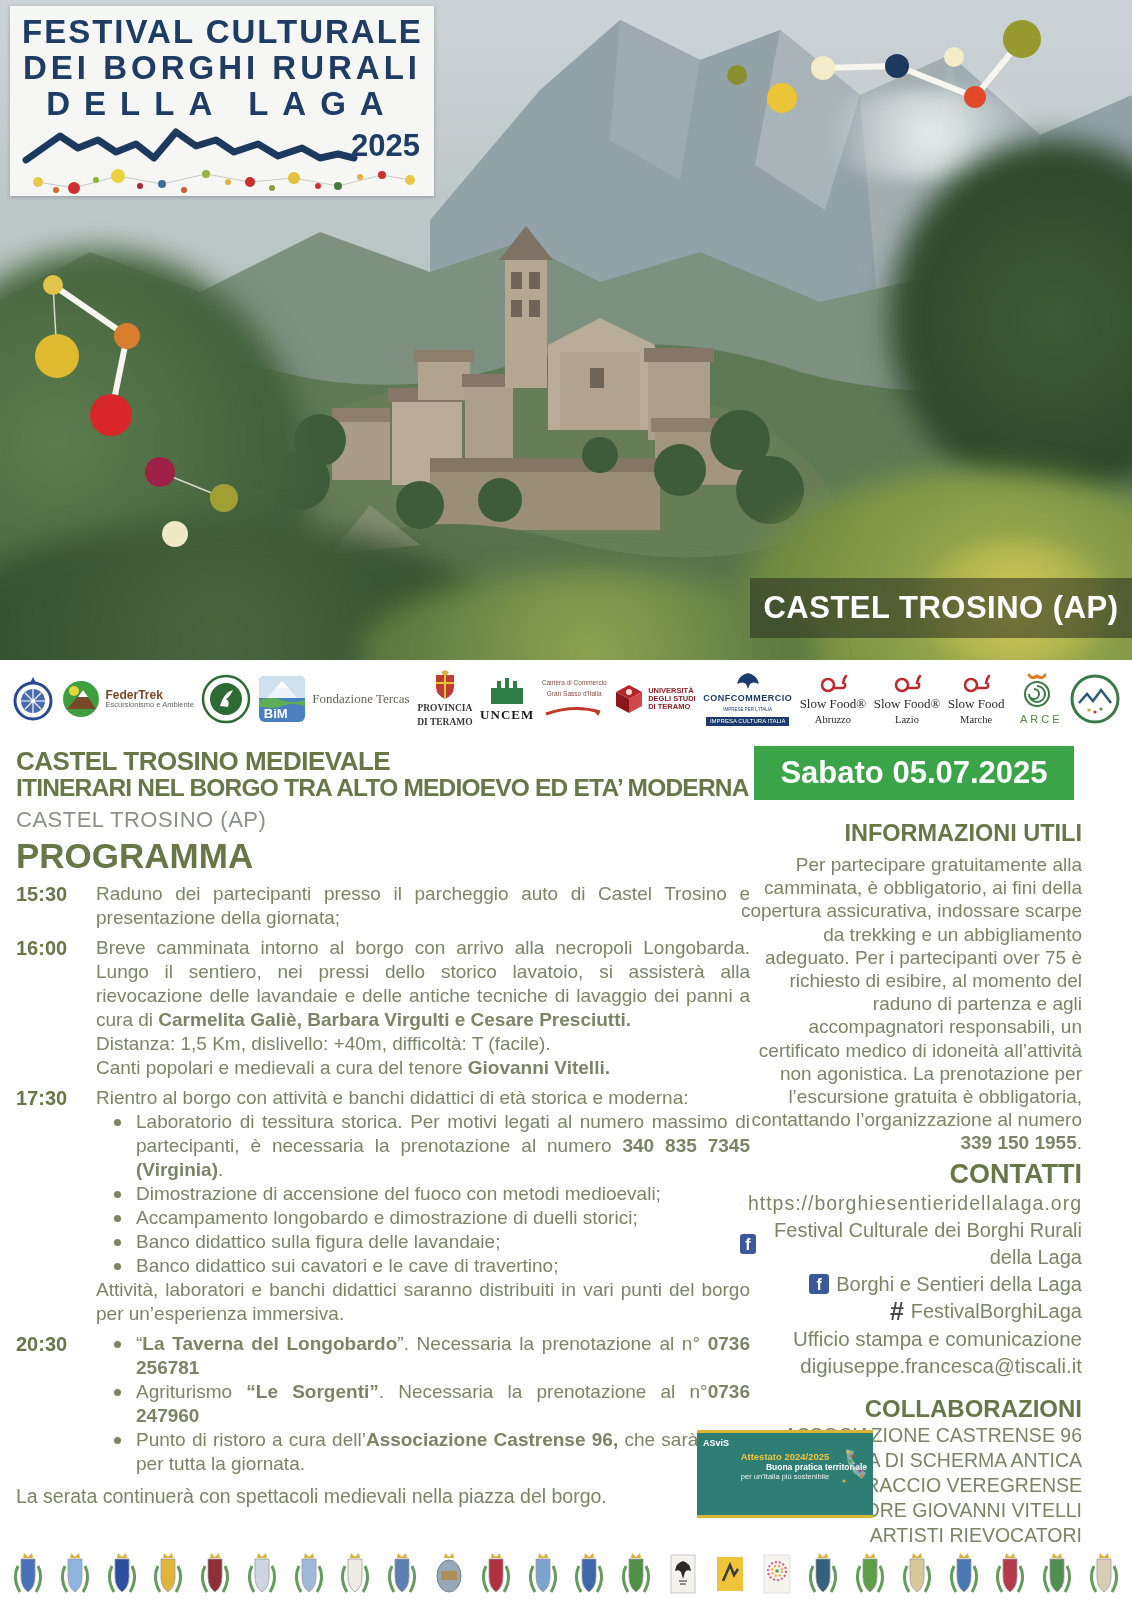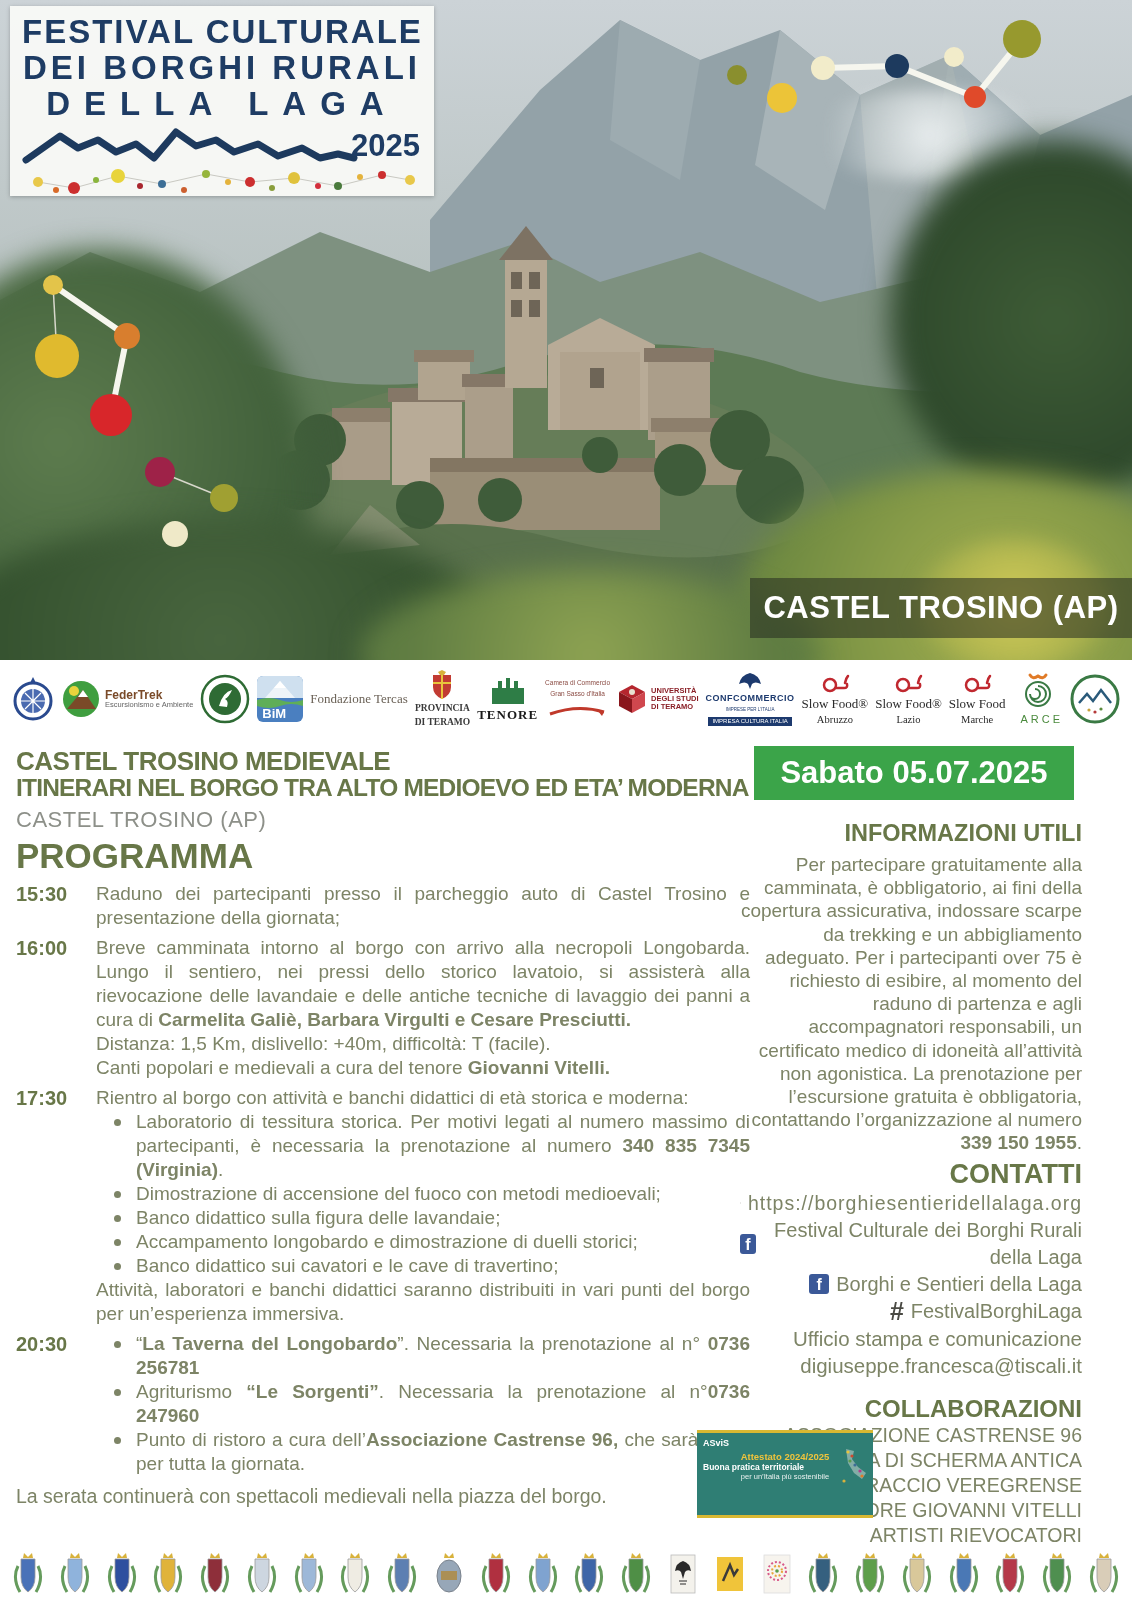--- a/index.html
+++ b/index.html
@@ -78,21 +78,21 @@
   .fb-ic { display:inline-flex; width:20px; height:20px; background:#3b5998; border-radius:3px; color:#fff; font-weight:bold; font-size:16px; align-items:flex-end; justify-content:center; line-height:19px; }
   .hash { color:#4a4a44; font-weight:bold; font-size:25px; }
   .press { font-size:20.5px; line-height:27px; }
   .collab-h { color:#687748; font-weight:bold; font-size:24px; margin-top:16px; }
   .collab-line { font-size:19.5px; line-height:25px; }
 
   
   .asvis { position:absolute; left:697px; top:692px; width:176px; height:88px; background:#2f7e74; border-top:3px solid #d8b832; border-bottom:3px solid #d8b832; padding:5px 6px; color:#fff; text-align:left; }
   .asvis-org { font-size:9px; font-weight:bold; color:#fff; }
   .asvis-att { color:#f0c43c; font-weight:bold; font-size:9.5px; margin-top:3px; text-align:center; }
-  .asvis-l2 { color:#fff; font-weight:bold; font-size:8.5px; text-align:left; }
+  .asvis-l2 { color:#fff; font-weight:bold; font-size:8.5px; text-align:right; }
   .asvis-l3 { color:#e8f0ee; font-size:7.5px; text-align:center; }
   .asvis-map { position:absolute; right:5px; top:14px; }
 
   
   .crests { position:absolute; left:0; top:1548px; width:1132px; height:52px; background:#fff; display:flex; align-items:center; justify-content:space-between; padding:0 10px; }
   .crest { width:36px; height:46px; display:flex; align-items:center; justify-content:center; }
 </style>
 </head>
 <body>
 
@@ -277,21 +277,21 @@
           <path d="M3,5 H21 V17 Q21,25 12,29 Q3,25 3,17 Z" fill="#c23b33"></path>
           <path d="M12,5 V29 M3,13 H21" stroke="#e8c53c" stroke-width="2"></path>
         </svg>
       <span class="prov-line">PROVINCIA</span>
       <span class="prov-line">DI TERAMO</span>
     </div>
     <div class="partner pcol">
       <svg width="42" height="28" viewBox="0 0 42 28">
           <path d="M5,28 V12 h6 V5 h4 v7 h4 V2 h4 v10 h4 V5 h4 v7 h6 v16 Z" fill="#2e7d46"></path>
         </svg>
-      <span class="uncem-label">TENORE</span>
+      <span class="uncem-label">UNCEM</span>
     </div>
     <div class="partner pcol">
       <span class="cam-line">Camera di Commercio</span>
       <span class="cam-line">Gran Sasso d'Italia</span>
       <svg width="60" height="16" viewBox="0 0 60 16">
           <path d="M2,12 Q30,2 56,10" fill="none" stroke="#c0392b" stroke-width="3"></path>
           <path d="M56,10 l-6,-1 4,5 Z" fill="#c0392b"></path>
         </svg>
     </div>
     <div class="partner">
@@ -386,24 +386,24 @@
         <div class="time">17:30</div>
         <div class="sbody">
           <p class="just"><span>Rientro al borgo con attività e banchi didattici di età storica e moderna:</span></p>
           <div class="bullet">
               <p class="just"><span>Laboratorio di tessitura storica. Per motivi legati al numero massimo di partecipanti, è necessaria la prenotazione al numero </span><b>340 835 7345 (Virginia)</b><span>.</span></p>
             </div>
           <div class="bullet">
               <p class="just"><span>Dimostrazione di accensione del fuoco con metodi medioevali;</span></p>
             </div>
           <div class="bullet">
+              <p class="just"><span>Accampamento longobardo e dimostrazione di duelli storici;</span></p>
+            </div>
+          <div class="bullet">
               <p class="just"><span>Banco didattico sulla figura delle lavandaie;</span></p>
-            </div>
-          <div class="bullet">
-              <p class="just"><span>Accampamento longobardo e dimostrazione di duelli storici;</span></p>
             </div>
           <div class="bullet">
               <p class="just"><span>Banco didattico sui cavatori e le cave di travertino;</span></p>
             </div>
           <p class="just"><span>Attività, laboratori e banchi didattici saranno distribuiti in vari punti del borgo per un’esperienza immersiva.</span></p>
         </div>
       </div>
 
       <div class="sched">
         <div class="time">20:30</div>

